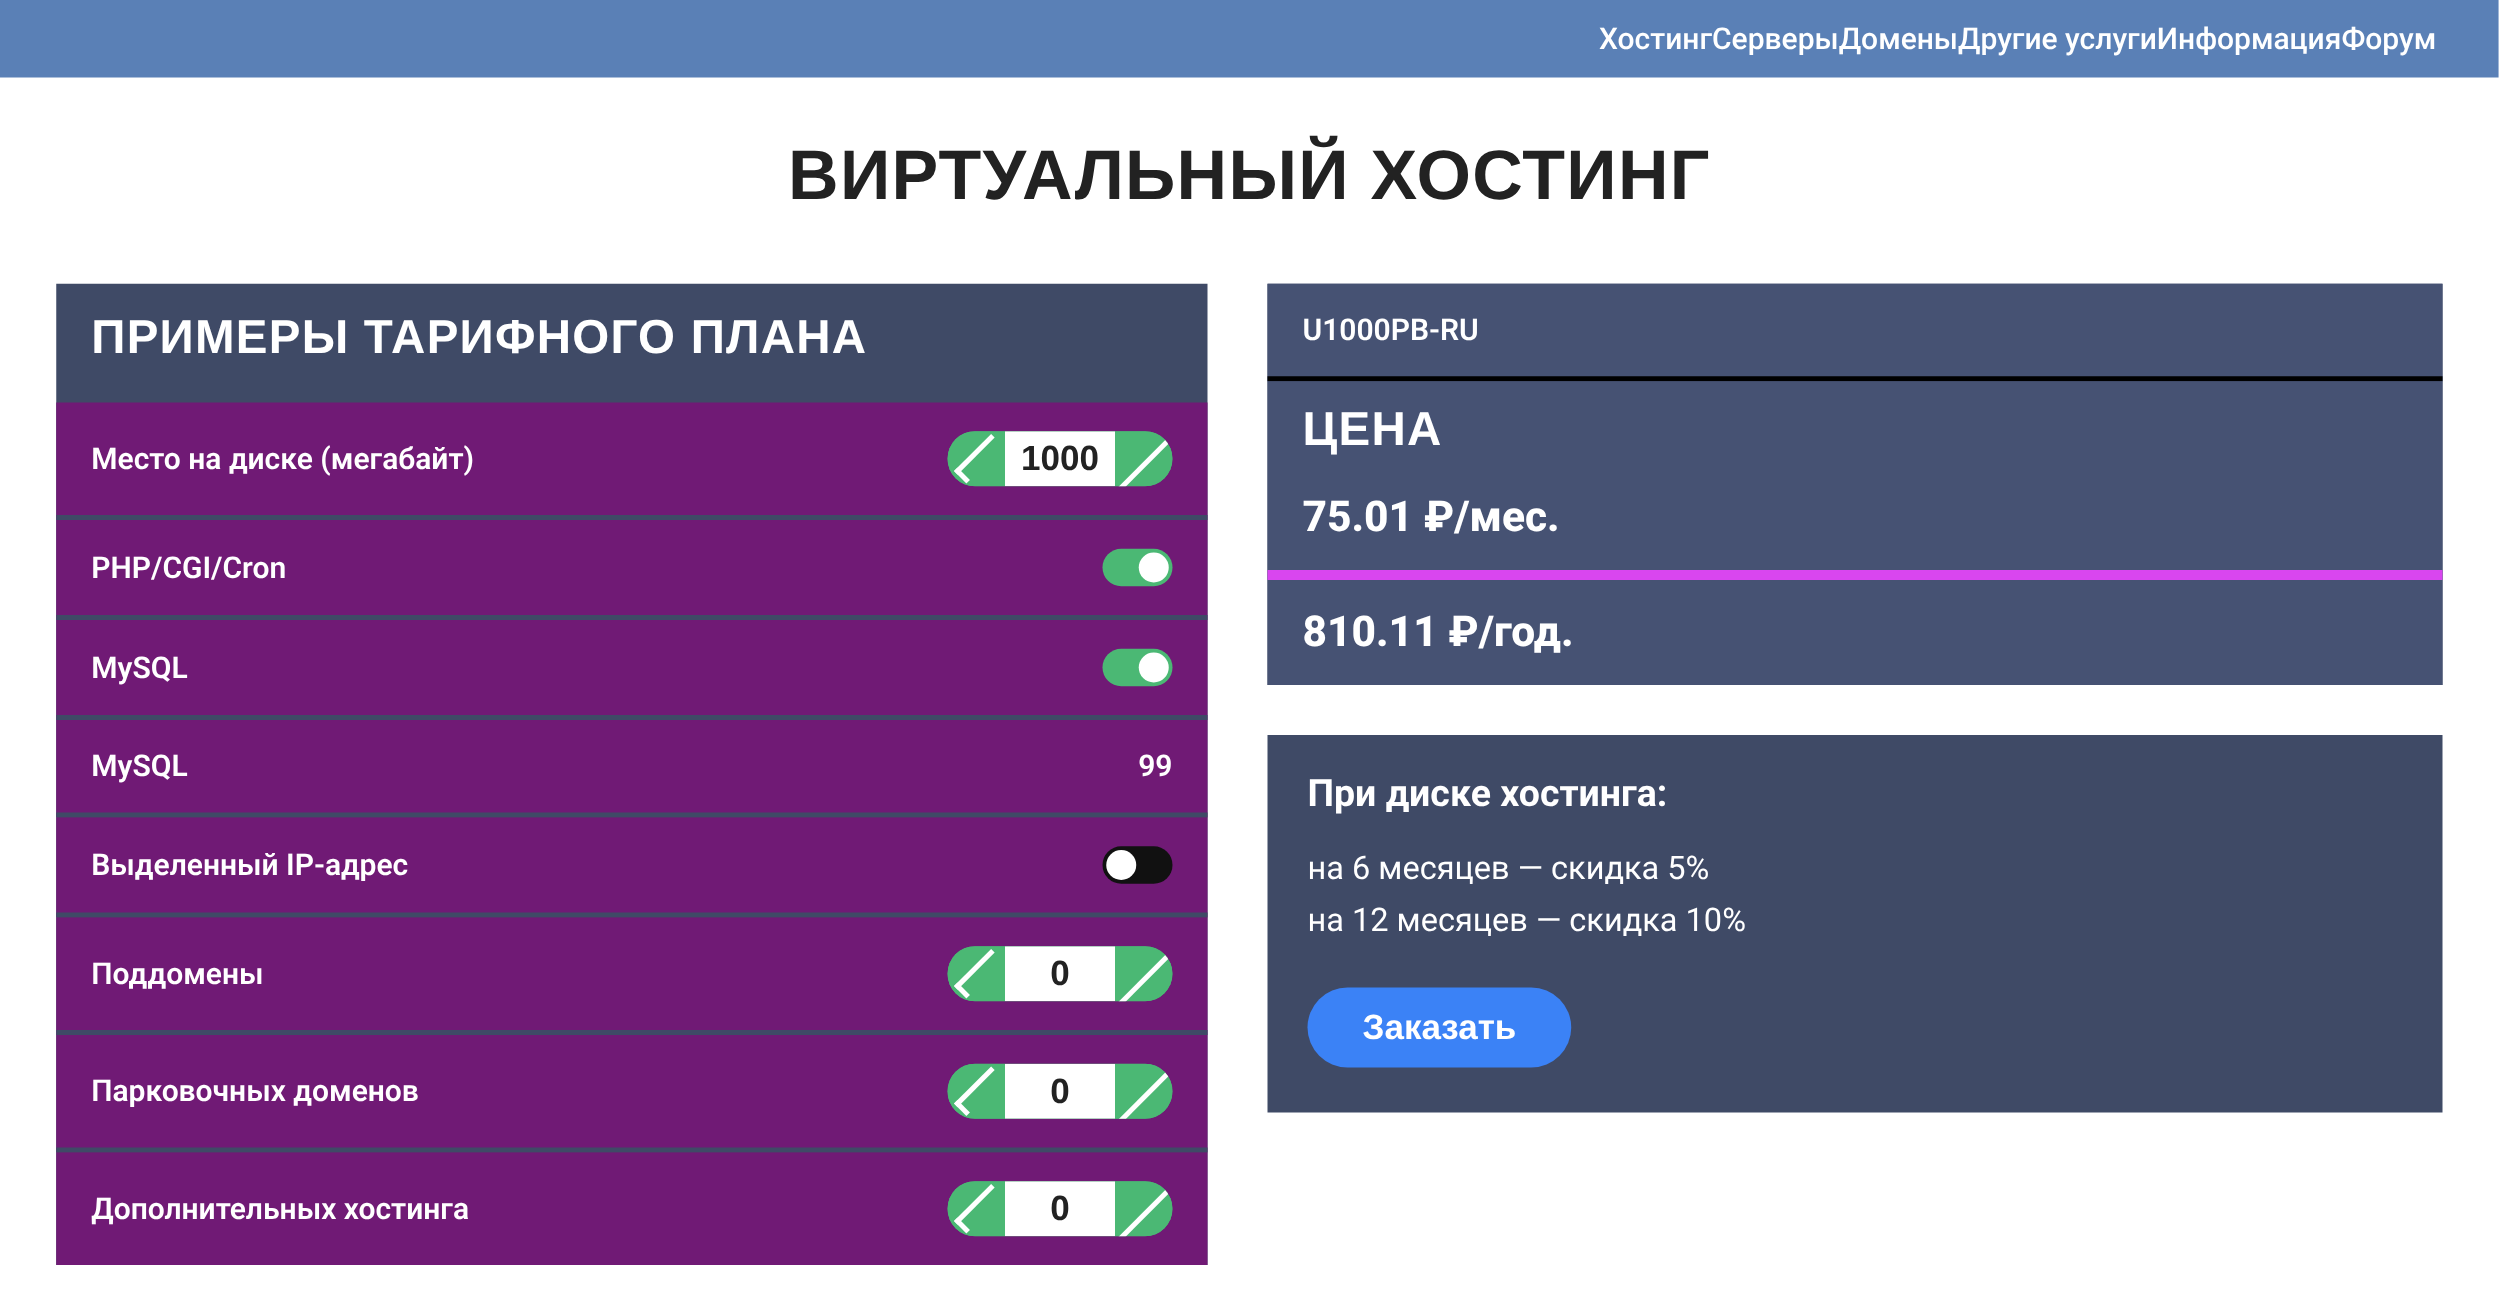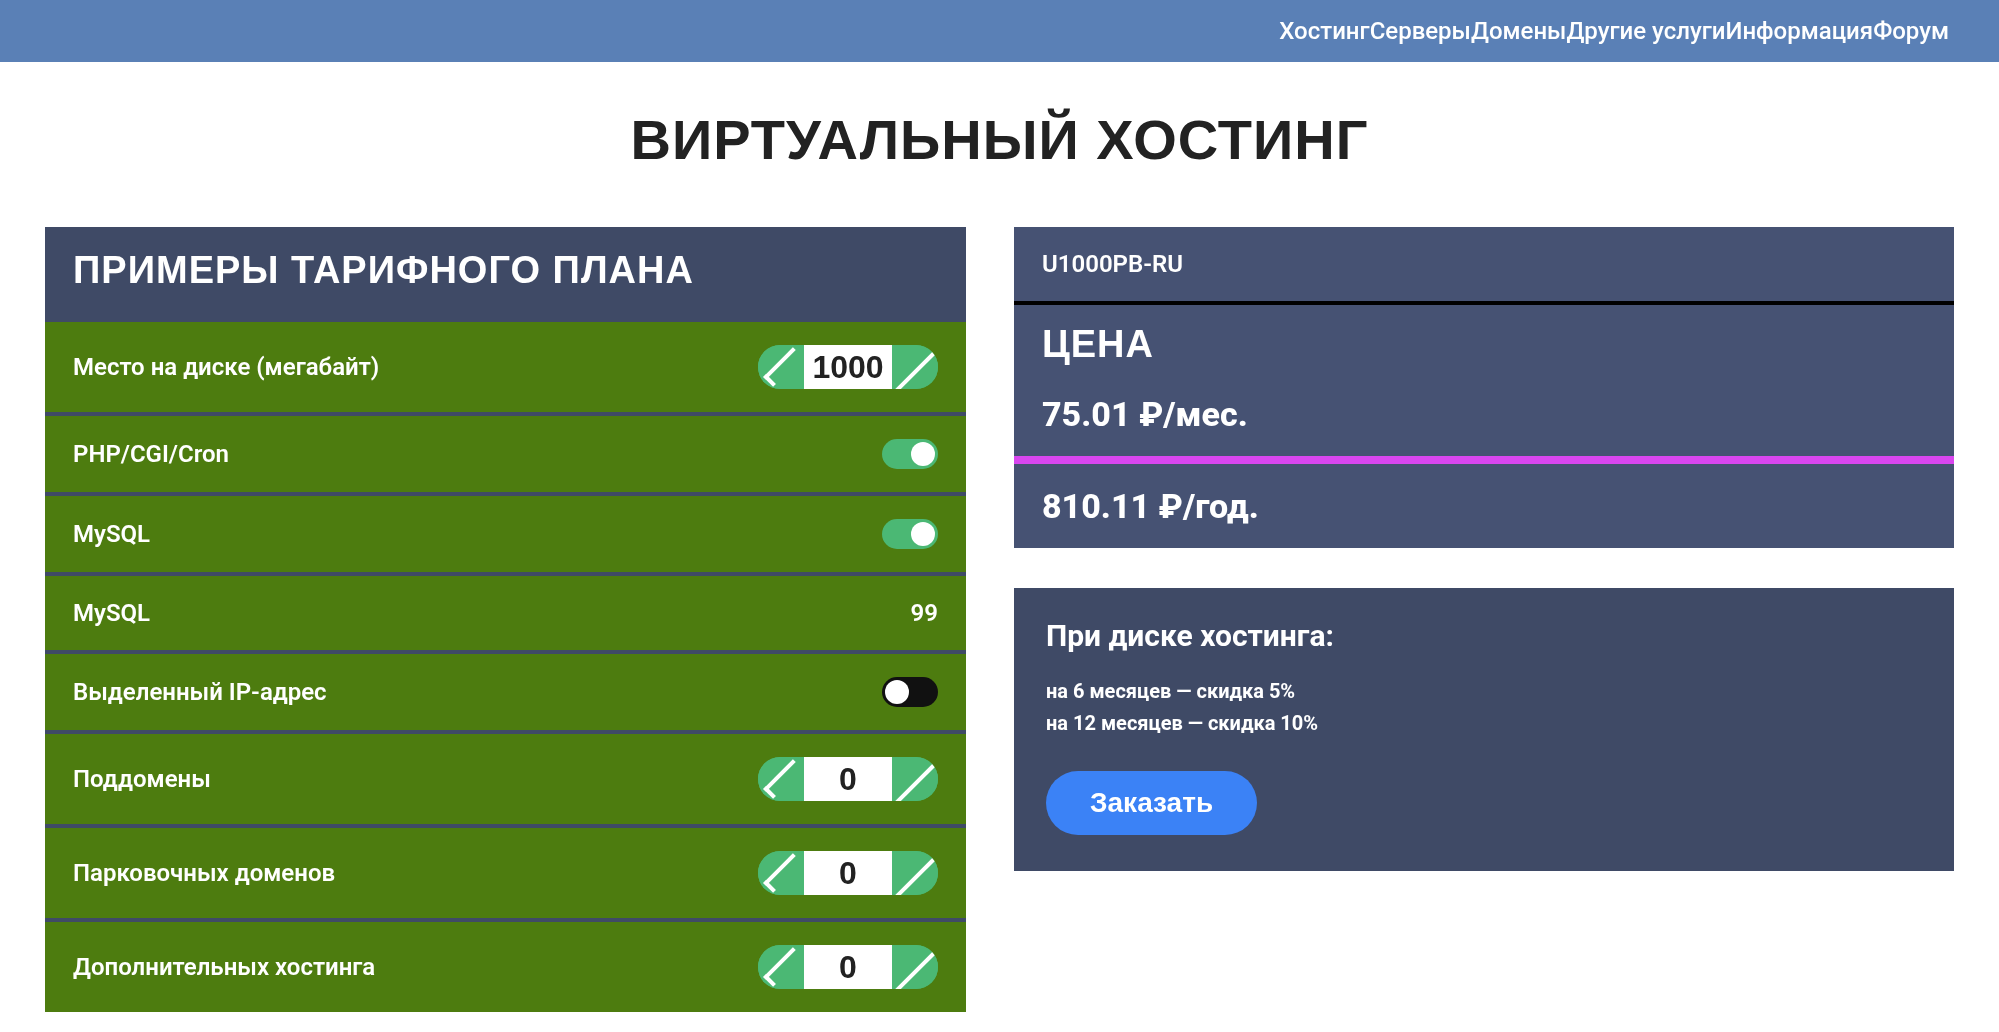--- a/index.html
+++ b/index.html
@@ -56,21 +56,21 @@
     text-transform: uppercase;
     padding: 22px 28px 30px;
     color: #fff;
   }
   .row {
     display: flex;
     align-items: center;
     justify-content: space-between;
     padding: 23px 28px;
     border-bottom: 4px solid #3f4a66;
-    background: #4d7c0f;
+    background: #701a75;
     font-size: 24px;
     font-weight: 600;
   }
   .row:last-child { border-bottom: none; }
   .row-label { color: #fff; }
   .row-value { color: #fff; font-weight: 600; }
   
   .stepper {
     display: inline-flex;
     align-items: center;
@@ -96,21 +96,21 @@
     border-width: 0 4px 4px 0;
     display: inline-block;
   }
   .stepper .chev.left { transform: rotate(135deg); margin-left:4px;}
   .stepper .chev.right { transform: rotate(-45deg); margin-right:4px;}
   .stepper input {
     width: 88px;
     height: 44px;
     border: none;
     text-align: center;
-    font-size: 32px;
+    font-size: 28px;
     font-weight: 700;
     color: #222;
     background: #fff;
     outline: none;
   }
   
   .toggle {
     position: relative;
     width: 56px;
     height: 30px;
@@ -165,22 +165,22 @@
     background: #3f4a66;
     color: #fff;
     padding: 30px 32px 36px;
   }
   .discount-title {
     font-size: 30px;
     font-weight: 700;
     margin-bottom: 22px;
   }
   .discount-line {
-    font-size: 20px;
-    font-weight: 700;
+    font-size: 26px;
+    font-weight: 400;
     line-height: 1.6;
   }
   .order-btn {
     margin-top: 32px;
     display: inline-block;
     background: #3b82f6;
     color: #fff;
     font-size: 28px;
     font-weight: 600;
     border: none;

